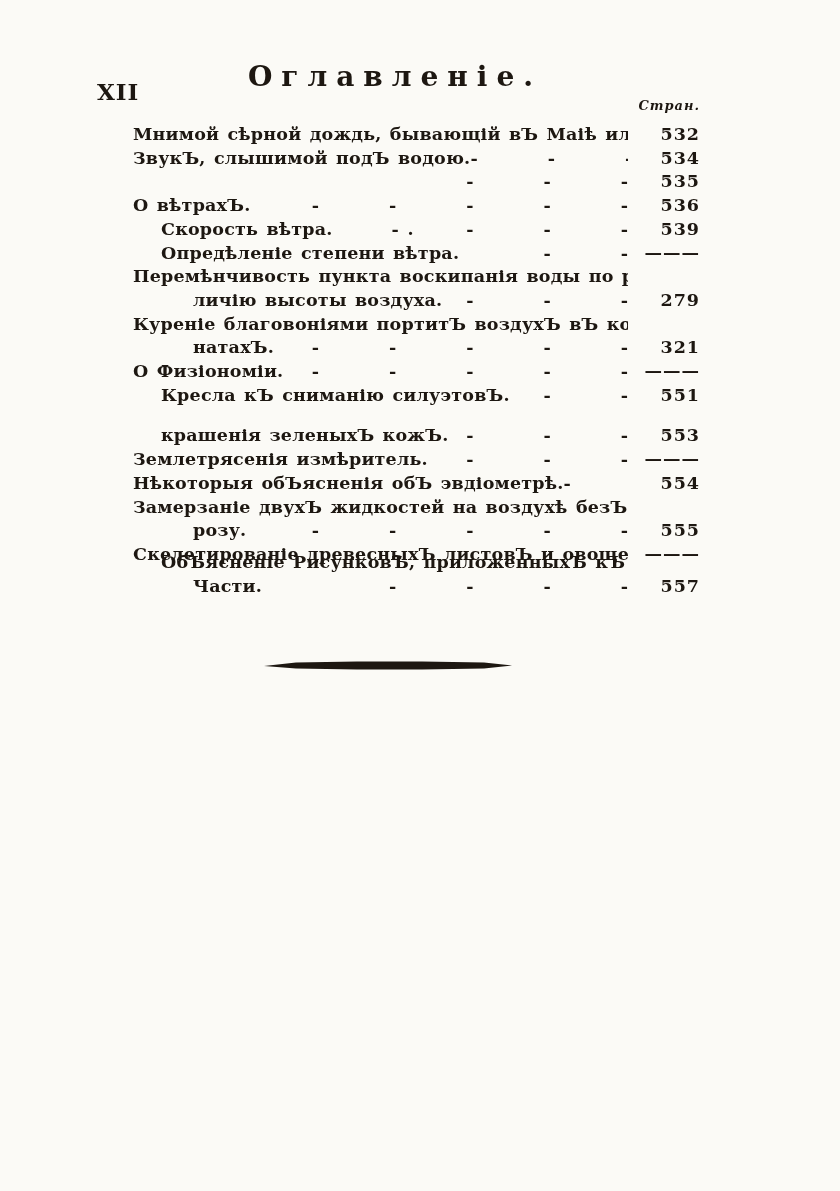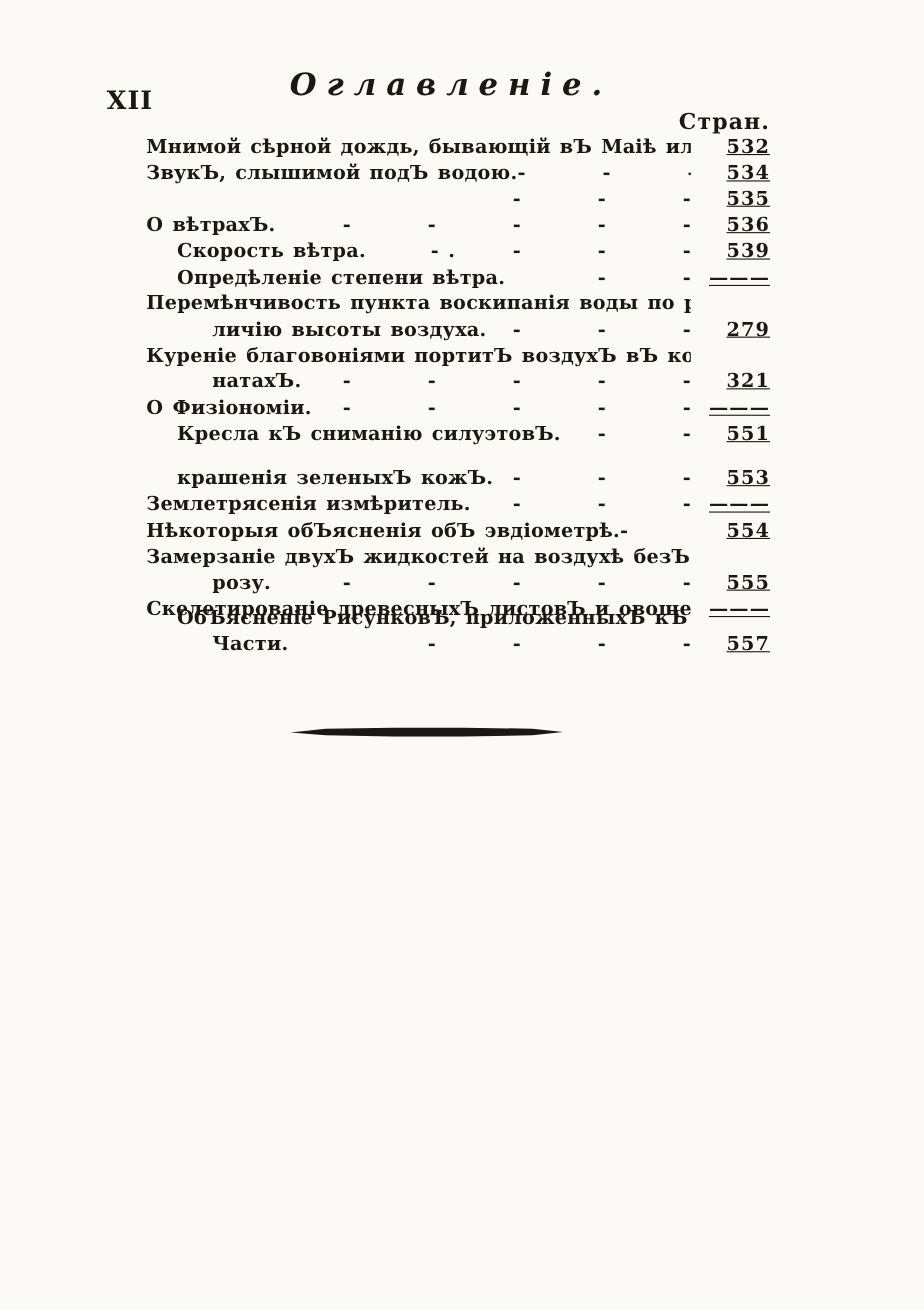--- a/index.html
+++ b/index.html
@@ -10,42 +10,42 @@
     color:#1d1711;
     position:relative;
     overflow:hidden;
   }
   .page{position:absolute;inset:0;}
   .folio{
     position:absolute;left:97px;top:78px;
     font-size:23px;font-weight:bold;letter-spacing:1px;
   }
   .title{
-    position:absolute;left:240px;top:60px;width:340px;
+    position:absolute;left:225px;top:60px;width:340px;
     text-align:center;
-    font-size:28px;font-style:italic;font-weight:bold;
+    font-size:28px;font-weight:bold;
     letter-spacing:9px;white-space:nowrap;
   }
   .pages-header{
     position:absolute;left:133px;top:98px;width:567px;
     text-align:right;
-    font-size:20px;font-weight:bold;letter-spacing:1px;
+    font-size:13px;font-weight:bold;letter-spacing:1px;font-style:italic;
   }
   .toc{
     position:absolute;left:133px;top:123px;width:567px;
     font-size:17.5px;font-weight:bold;
   }
   .appendix{
     position:absolute;left:133px;top:551px;width:567px;
     font-size:17.5px;font-weight:bold;
   }
   .row{display:flex;align-items:baseline;line-height:23.7px;}
   .t{white-space:pre;letter-spacing:0.2px;word-spacing:2px;flex:0 1 auto;overflow:hidden;}
   .l{flex:1 1 0;text-align:right;white-space:pre;overflow:hidden;margin-right:10px;}
-  .p{flex:0 0 62px;text-align:right;white-space:pre;letter-spacing:1px;text-decoration:underline;}
+  .p{flex:0 0 62px;text-align:right;white-space:pre;letter-spacing:1px;}
   .rule{position:absolute;left:262px;top:658px;width:252px;height:14px;}
   .rule svg{display:block;}
 </style>
 </head>
 <body>
 
 <div class="page">
 
   <div class="folio">XII</div>
 

